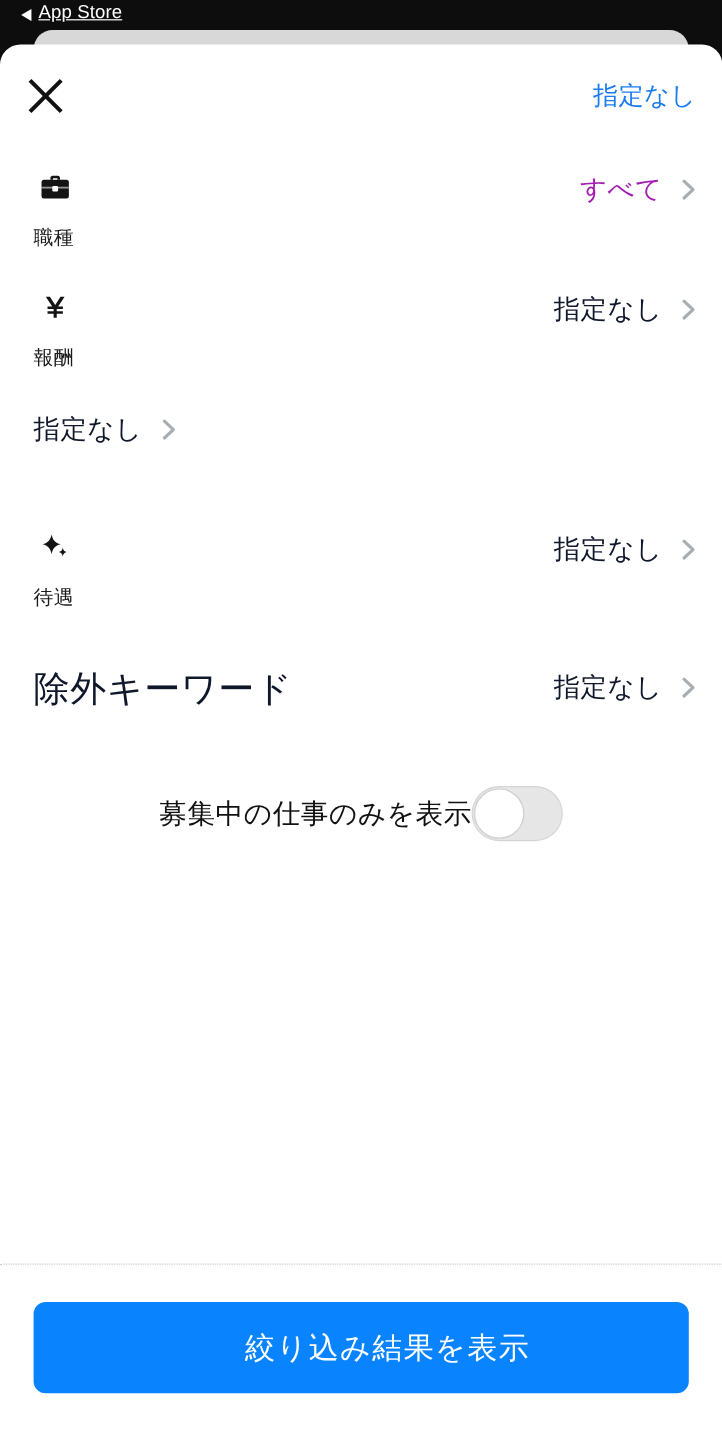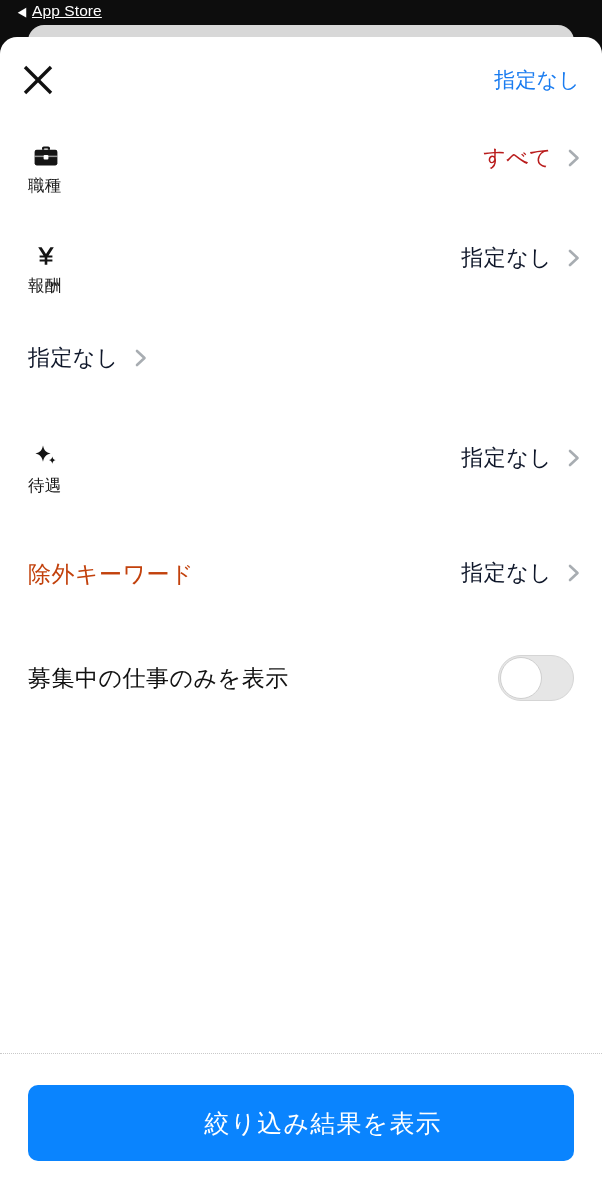--- a/index.html
+++ b/index.html
@@ -112,20 +112,21 @@
     justify-content: space-between;
     padding: 0 22px 0 28px;
     cursor: pointer;
   }
 
   .row-icon-block {
     display: flex;
     flex-direction: column;
     align-items: flex-start;
     padding-top: 4px;
+    gap: 12px;
   }
 
   .row-icon {
     width: 32px;
     height: 30px;
     display: flex;
     align-items: center;
     justify-content: center;
     margin-bottom: 4px;
     margin-left: 2px;
@@ -133,39 +134,39 @@
   .row-icon svg { display: block; }
 
   .row-label {
     font-size: 16.5px;
     color: #1a1a1a;
     letter-spacing: 0.3px;
     white-space: nowrap;
   }
 
   .row-label-plain {
-    font-size: 23px;
-    color: #c2410c;
+    font-size: 30px;
+    color: #0f172a;
     letter-spacing: 0.5px;
     white-space: nowrap;
     padding-top: 2px;
   }
 
   .row-right {
     display: flex;
     align-items: center;
     gap: 16px;
     padding-top: 6px;
   }
   .row-value {
     font-size: 22px;
     letter-spacing: 0.4px;
     white-space: nowrap;
   }
-  .row-value.v-dark  { color: #b91c1c; }
+  .row-value.v-dark  { color: #a21caf; }
   .row-value.v-muted { color: #0f172a; }
 
   .chevron {
     width: 12px;
     height: 20px;
     display: flex;
     align-items: center;
     justify-content: center;
     color: #a8adb2;
   }
@@ -177,21 +178,21 @@
   .row-3 { height: 100px; }
   .row-4 { height: 100px; }
   .row-5 { height: 72px; align-items: center; }
 
   .row-5 .row-right { padding-top: 0; }
 
   
   .toggle-row {
     display: flex;
     align-items: center;
-    justify-content: space-between;
+    justify-content: center;
     padding: 0 28px 0 28px;
     height: 86px;
     margin-top: 26px;
   }
   .toggle-label {
     font-size: 23px;
     color: #111111;
     letter-spacing: 0.5px;
     white-space: nowrap;
   }

